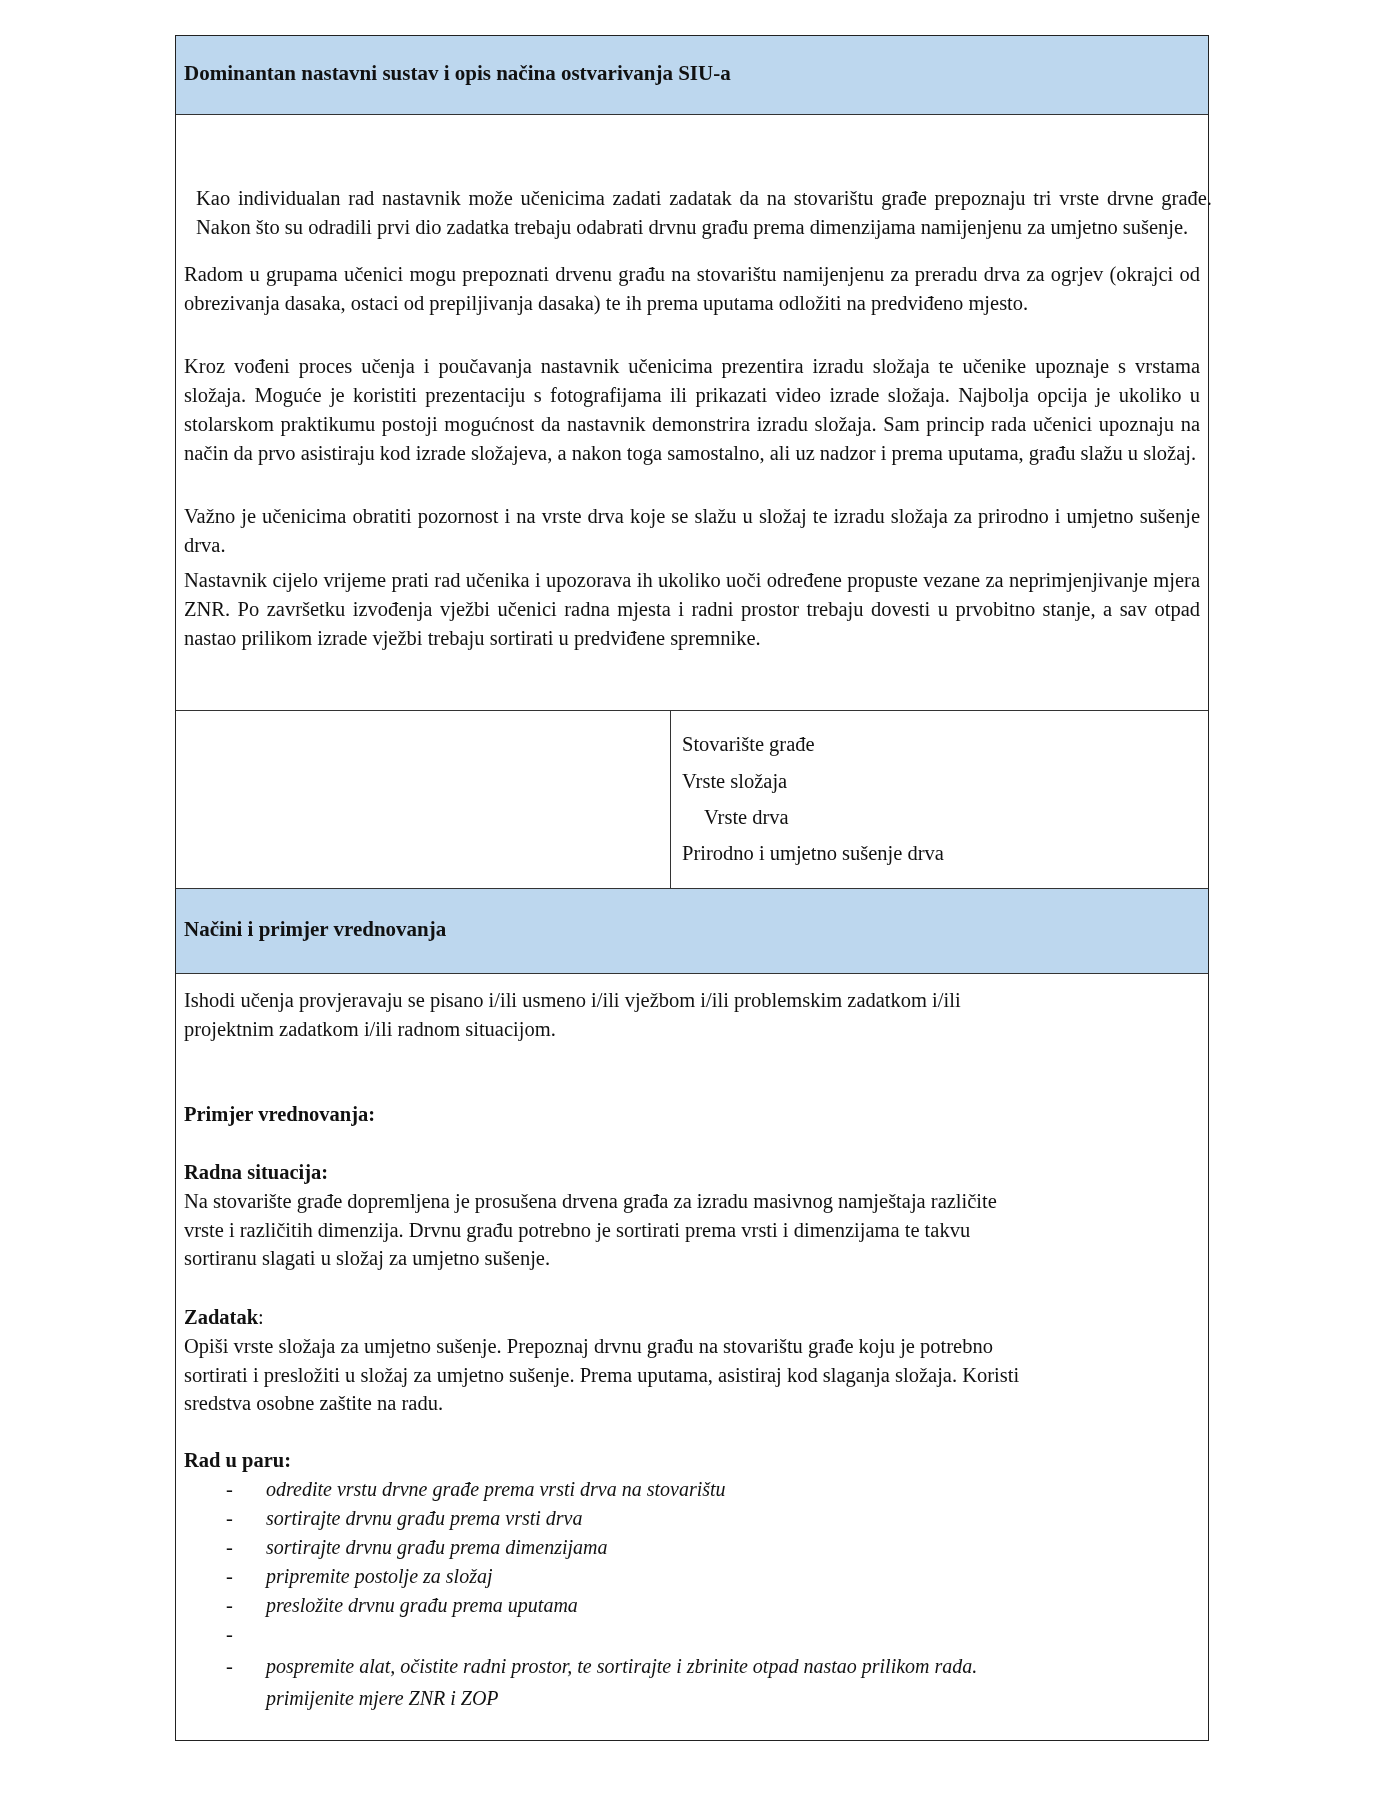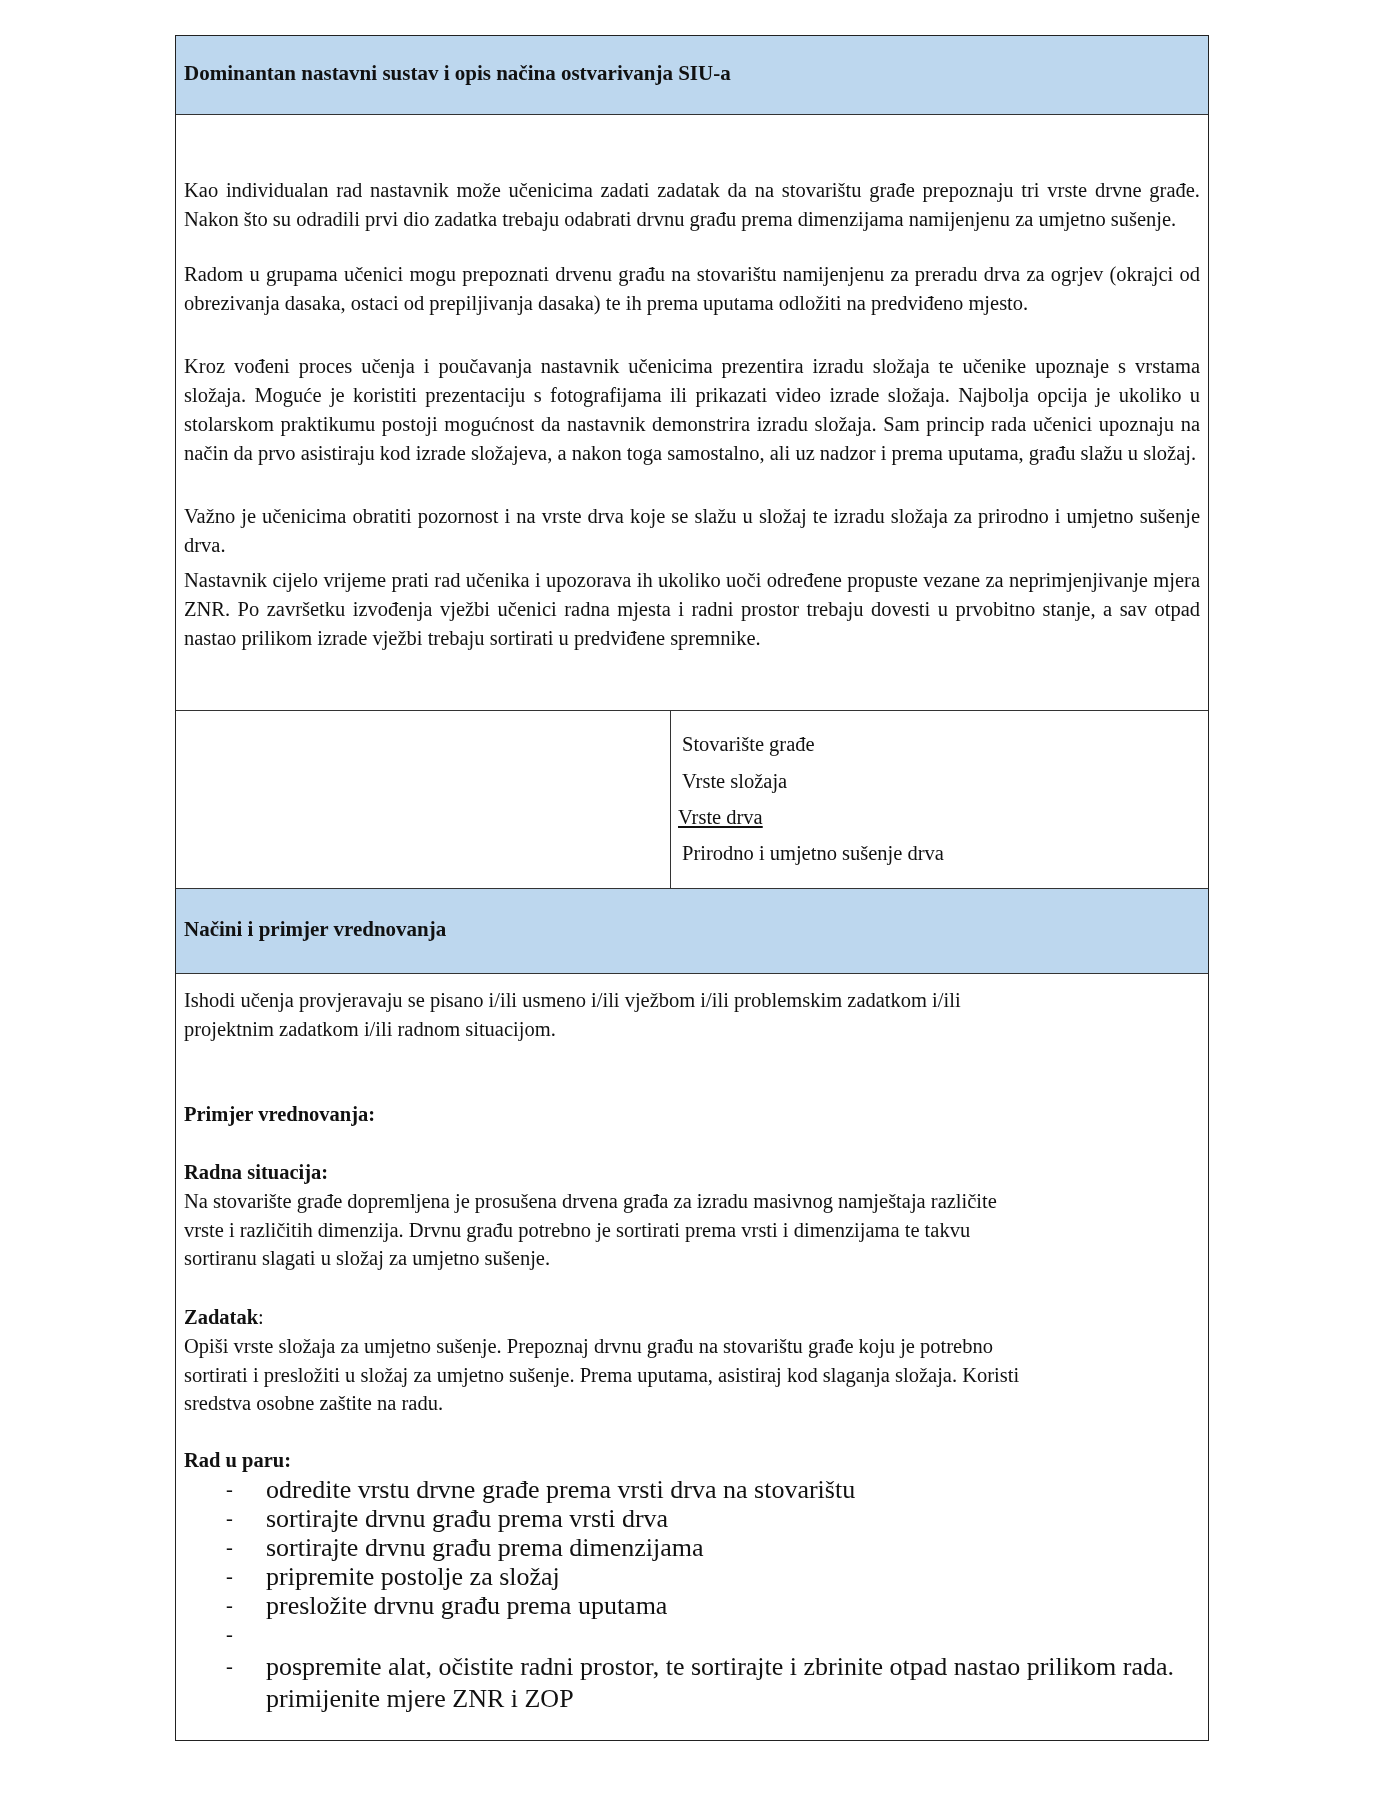--- a/index.html
+++ b/index.html
@@ -11,44 +11,44 @@
   .hline { position: absolute; left: 0; right: 0; height: 0; border-top: 1.5px solid #333; }
   .vline { position: absolute; width: 0; border-left: 1.5px solid #333; }
   .h-title { position: absolute; font-weight: bold; font-size: 21px; white-space: nowrap; }
   .para { position: absolute; left: 8px; width: 1016px; font-size: 20.5px; line-height: 29px;
           text-align: justify; margin: 0; }
   .para.last { text-align-last: left; }
   .line { position: absolute; left: 8px; font-size: 20.5px; white-space: nowrap; line-height: 29px; }
   .bold { font-weight: bold; }
   .topic { position: absolute; font-size: 20.5px; white-space: nowrap; line-height: 29px; }
   .li-dash { position: absolute; left: 50px; font-size: 20.5px; line-height: 29px; }
-  .li-text { position: absolute; left: 90px; font-size: 26px; white-space: nowrap; line-height: 29px; }
+  .li-text { position: absolute; left: 90px; font-size: 20px; white-space: nowrap; line-height: 29px; font-style: italic; }
 </style>
 </head>
 <body>
 
 <div class="table">
 
   <div class="band" style="top:0; height:79px;">
     <div class="h-title" style="left:8px; top:25px;">Dominantan nastavni sustav i opis načina ostvarivanja SIU-a</div>
   </div>
   <div class="hline" style="top:78px;"></div>
 
-  <p class="para last" style="top:140px;">Kao individualan rad nastavnik može učenicima zadati zadatak da na stovarištu građe prepoznaju tri vrste drvne građe. Nakon što su odradili prvi dio zadatka trebaju odabrati drvnu građu prema dimenzijama namijenjenu za umjetno sušenje.</p>
+  <p class="para last" style="top:148px;margin-left:12px;">Kao individualan rad nastavnik može učenicima zadati zadatak da na stovarištu građe prepoznaju tri vrste drvne građe. Nakon što su odradili prvi dio zadatka trebaju odabrati drvnu građu prema dimenzijama namijenjenu za umjetno sušenje.</p>
   <p class="para last" style="top:224px;">Radom u grupama učenici mogu prepoznati drvenu građu na stovarištu namijenjenu za preradu drva za ogrjev (okrajci od obrezivanja dasaka, ostaci od prepiljivanja dasaka) te ih prema uputama odložiti na predviđeno mjesto.</p>
   <p class="para last" style="top:316px;">Kroz vođeni proces učenja i poučavanja nastavnik učenicima prezentira izradu složaja te učenike upoznaje s vrstama složaja. Moguće je koristiti prezentaciju s fotografijama ili prikazati video izrade složaja. Najbolja opcija je ukoliko u stolarskom praktikumu postoji mogućnost da nastavnik demonstrira izradu složaja. Sam princip rada učenici upoznaju na način da prvo asistiraju kod izrade složajeva, a nakon toga samostalno, ali uz nadzor i prema uputama, građu slažu u složaj.</p>
   <p class="para last" style="top:466px;">Važno je učenicima obratiti pozornost i na vrste drva koje se slažu u složaj te izradu složaja za prirodno i umjetno sušenje drva.</p>
   <p class="para last" style="top:530px;">Nastavnik cijelo vrijeme prati rad učenika i upozorava ih ukoliko uoči određene propuste vezane za neprimjenjivanje mjera ZNR. Po završetku izvođenja vježbi učenici radna mjesta i radni prostor trebaju dovesti u prvobitno stanje, a sav otpad nastao prilikom izrade vježbi trebaju sortirati u predviđene spremnike.</p>
 
   <div class="hline" style="top:674px;"></div>
   <div class="vline" style="left:494px; top:675px; height:178px;"></div>
   <div>
     <div class="topic" style="left:506px; top:694px;">Stovarište građe</div>
     <div class="topic" style="left:506px; top:731px;">Vrste složaja</div>
-    <div class="topic" style="left:502px; top:767px;text-decoration:underline;">Vrste drva</div>
+    <div class="topic" style="left:528px; top:767px;">Vrste drva</div>
     <div class="topic" style="left:506px; top:803px;">Prirodno i umjetno sušenje drva</div>
   </div>
   <div class="hline" style="top:852px;"></div>
 
   <div class="band" style="top:853px; height:85px;">
     <div class="h-title" style="left:8px; top:28px;">Načini i primjer vrednovanja</div>
   </div>
   <div class="hline" style="top:937px;"></div>
 
   <div class="line" style="top:950px;">Ishodi učenja provjeravaju se pisano i/ili usmeno i/ili vježbom i/ili problemskim zadatkom i/ili</div>

